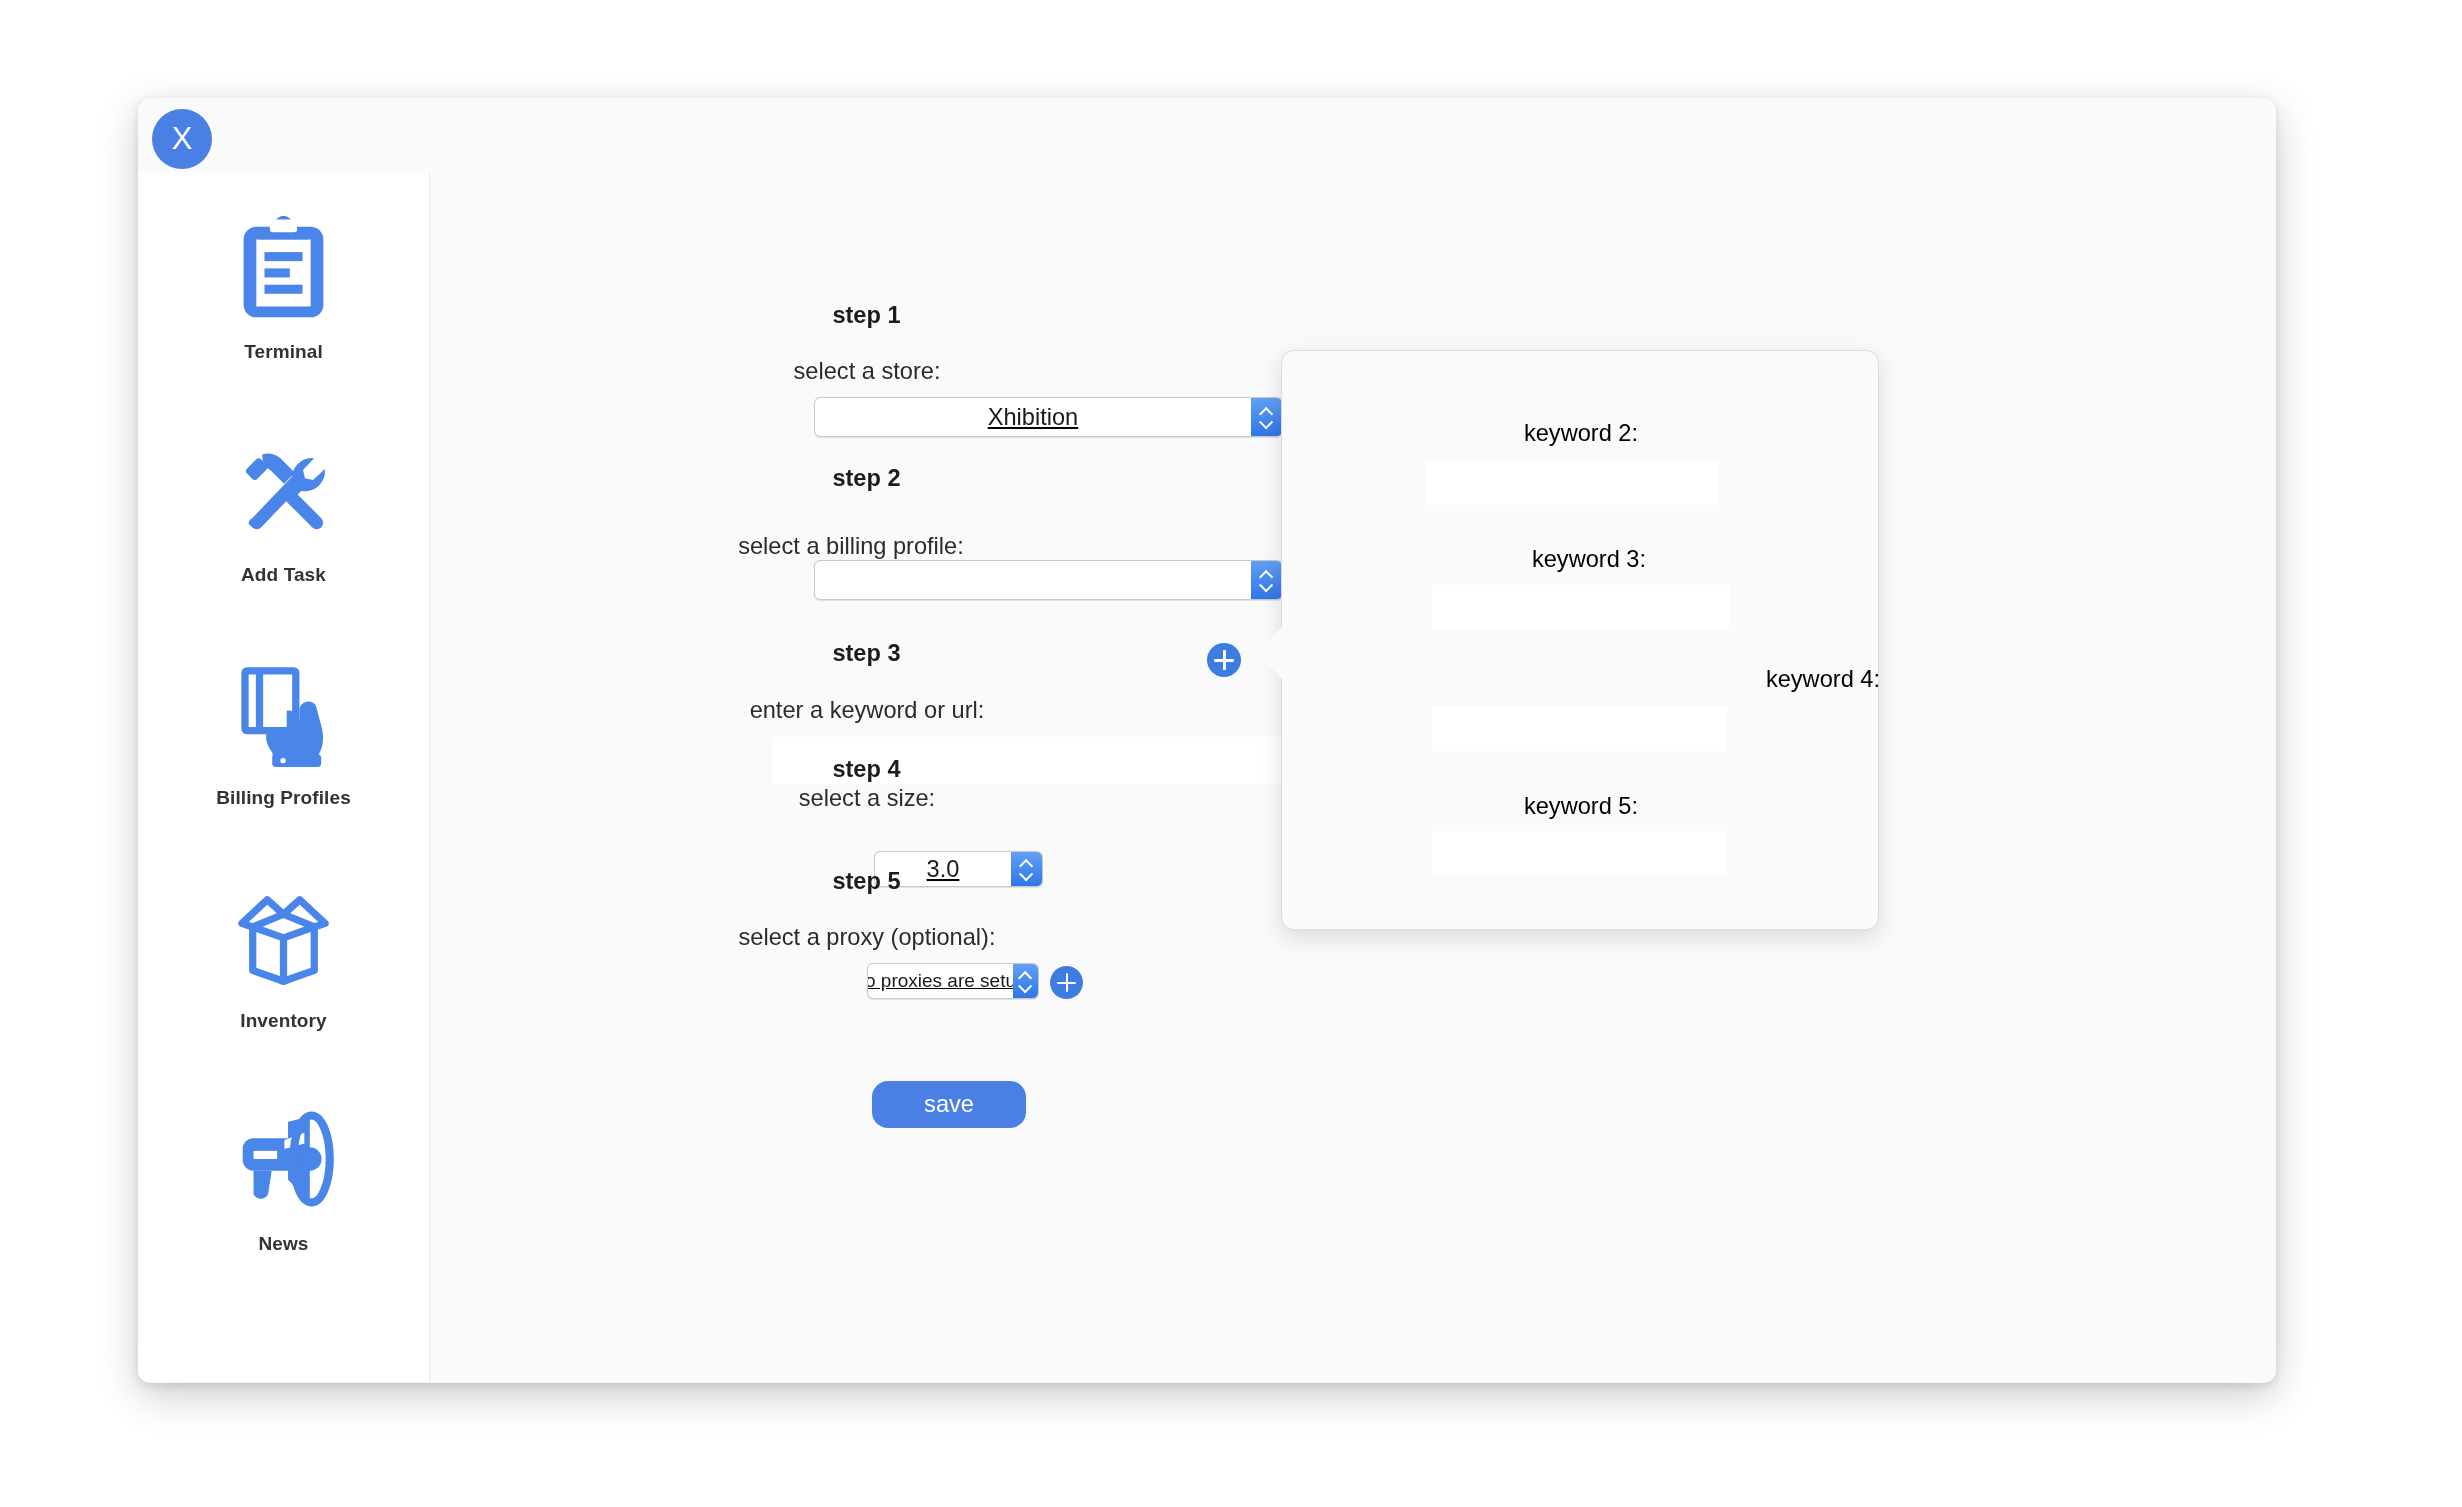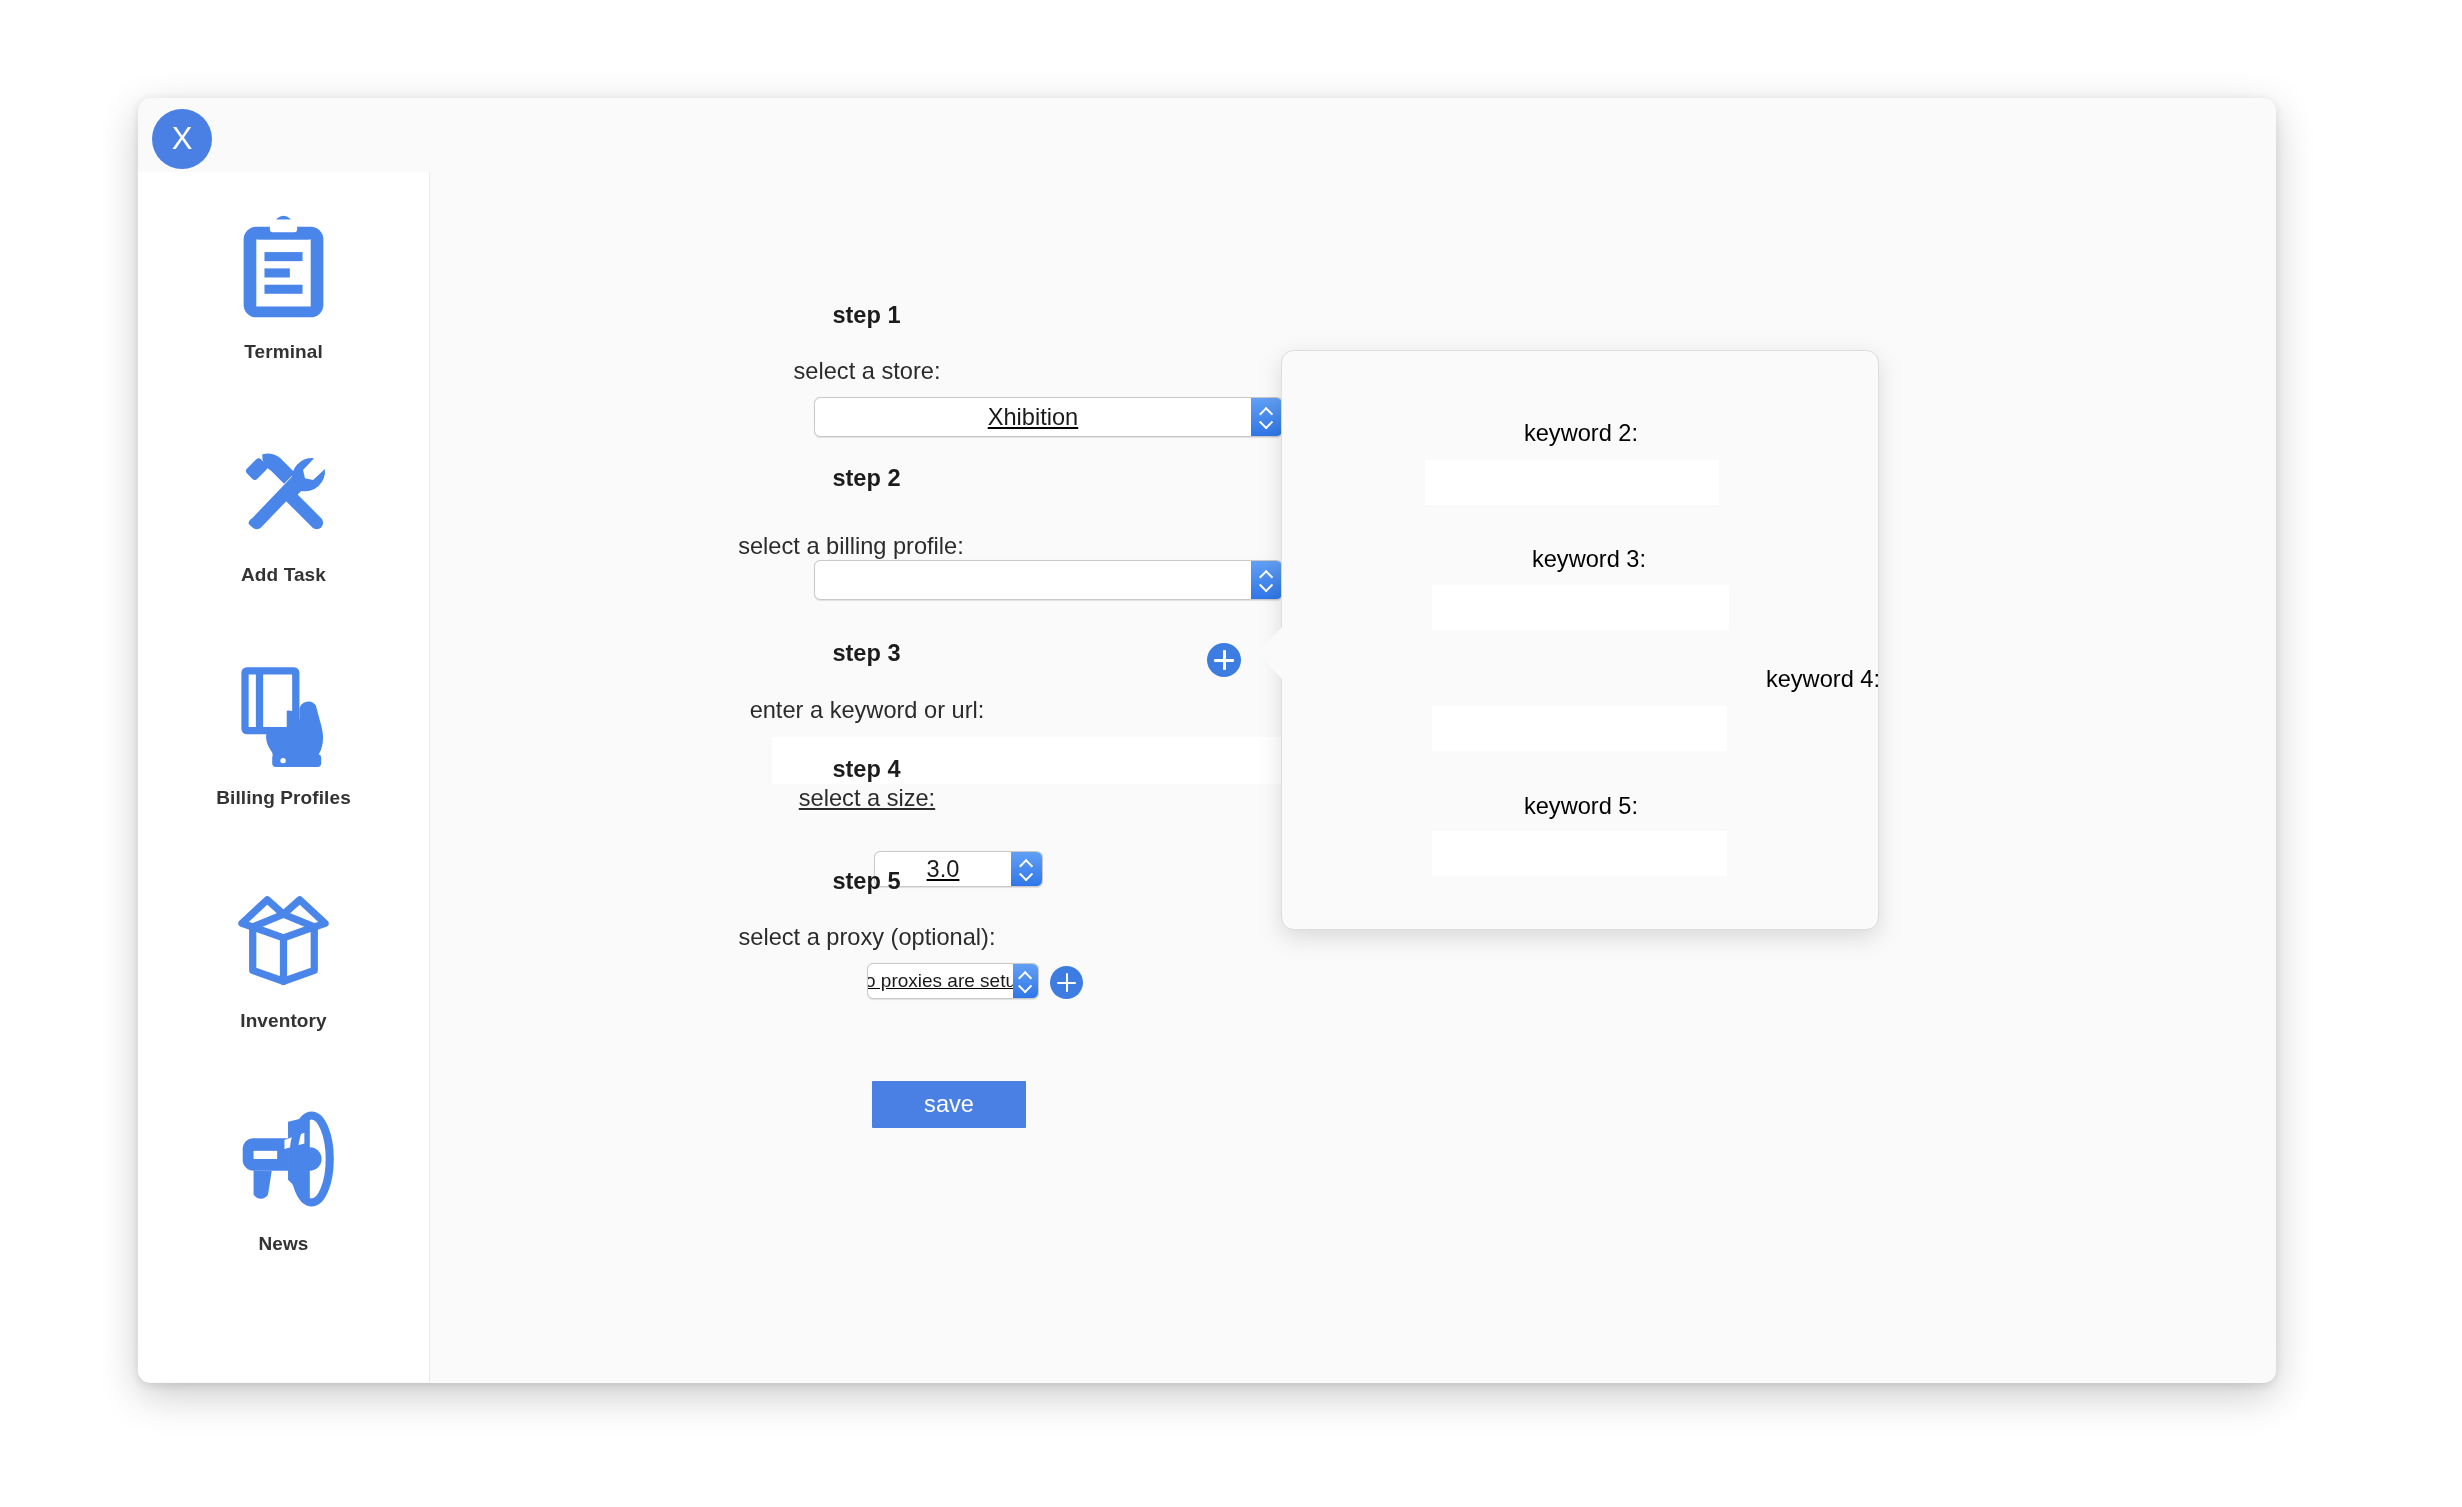--- a/index.html
+++ b/index.html
@@ -175,21 +175,21 @@
     background: #ffffff;
     border-radius: 0.9px;
   }
   .plus-btn::before { left: 22%; top: 47%; width: 56%; height: 2.9px; }
   .plus-btn::after  { top: 22%; left: 47%; height: 56%; width: 2.9px; }
 
   
   .save-btn {
     position: absolute;
     border: none;
-    border-radius: 1px;
+    border-radius: 16px;
     background: #4a7fe3;
     color: #ffffff;
     font-family: "Liberation Sans", sans-serif;
     font-size: 23.6px;
     cursor: pointer;
   }
 
   
   .callout {
     position: absolute;
@@ -337,21 +337,21 @@
           <span class="up"></span>
             <span class="down"></span>
         </span>
       </div>
 
       <div class="step-title" style="left:201px; top:468px;">step 3</div>
       <div class="step-sub" style="left:156px; top:525px;">enter a keyword or url:</div>
       <input class="flat-input" style="left: 342px; top: 565px; width: 573px; height: 47px;" value="">
 
       <div class="step-title" style="left:201px; top:584px;">step 4</div>
-      <div class="step-sub" style="left:156px; top:613px;text-decoration:underline;">select a size:</div>
+      <div class="step-sub" style="left:156px; top:613px;">select a size:</div>
       <div class="mac-select" style="left:444px; top:679px; width:169px; height:36px;">
         <span class="val">3.0</span>
         <span class="stepper">
           <span class="up"></span>
             <span class="down"></span>
         </span>
       </div>
 
       <div class="step-title" style="left:201px; top:696px;">step 5</div>
       <div class="step-sub" style="left:156px; top:752px;">select a proxy (optional):</div>

